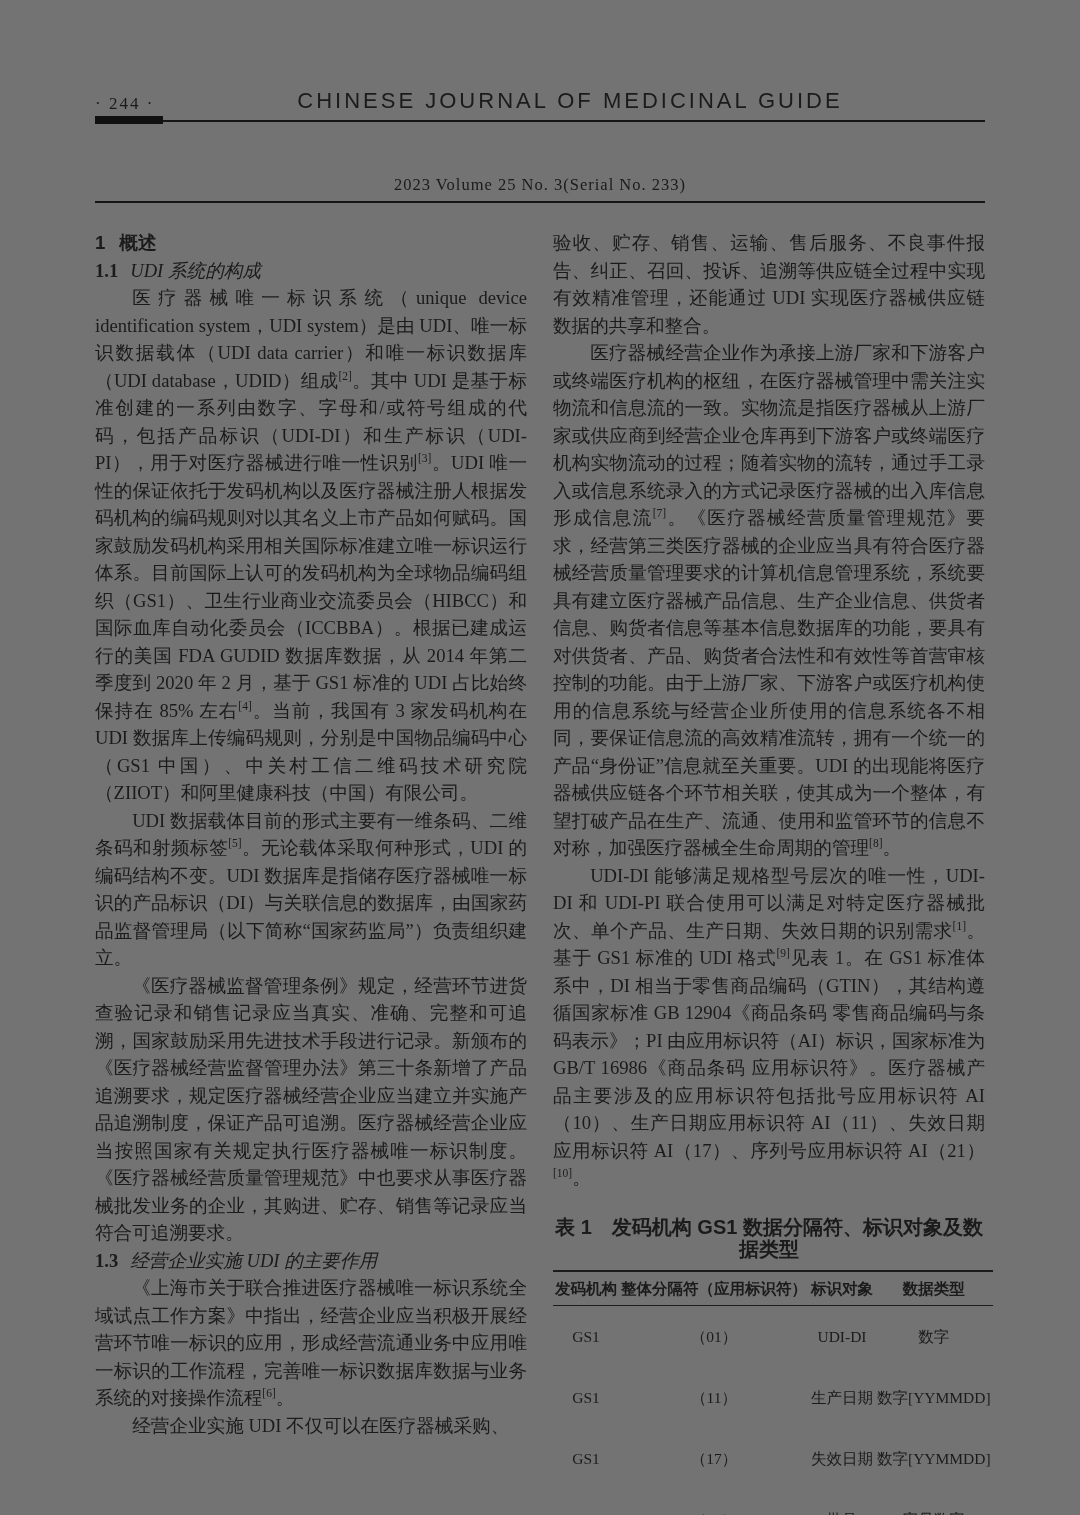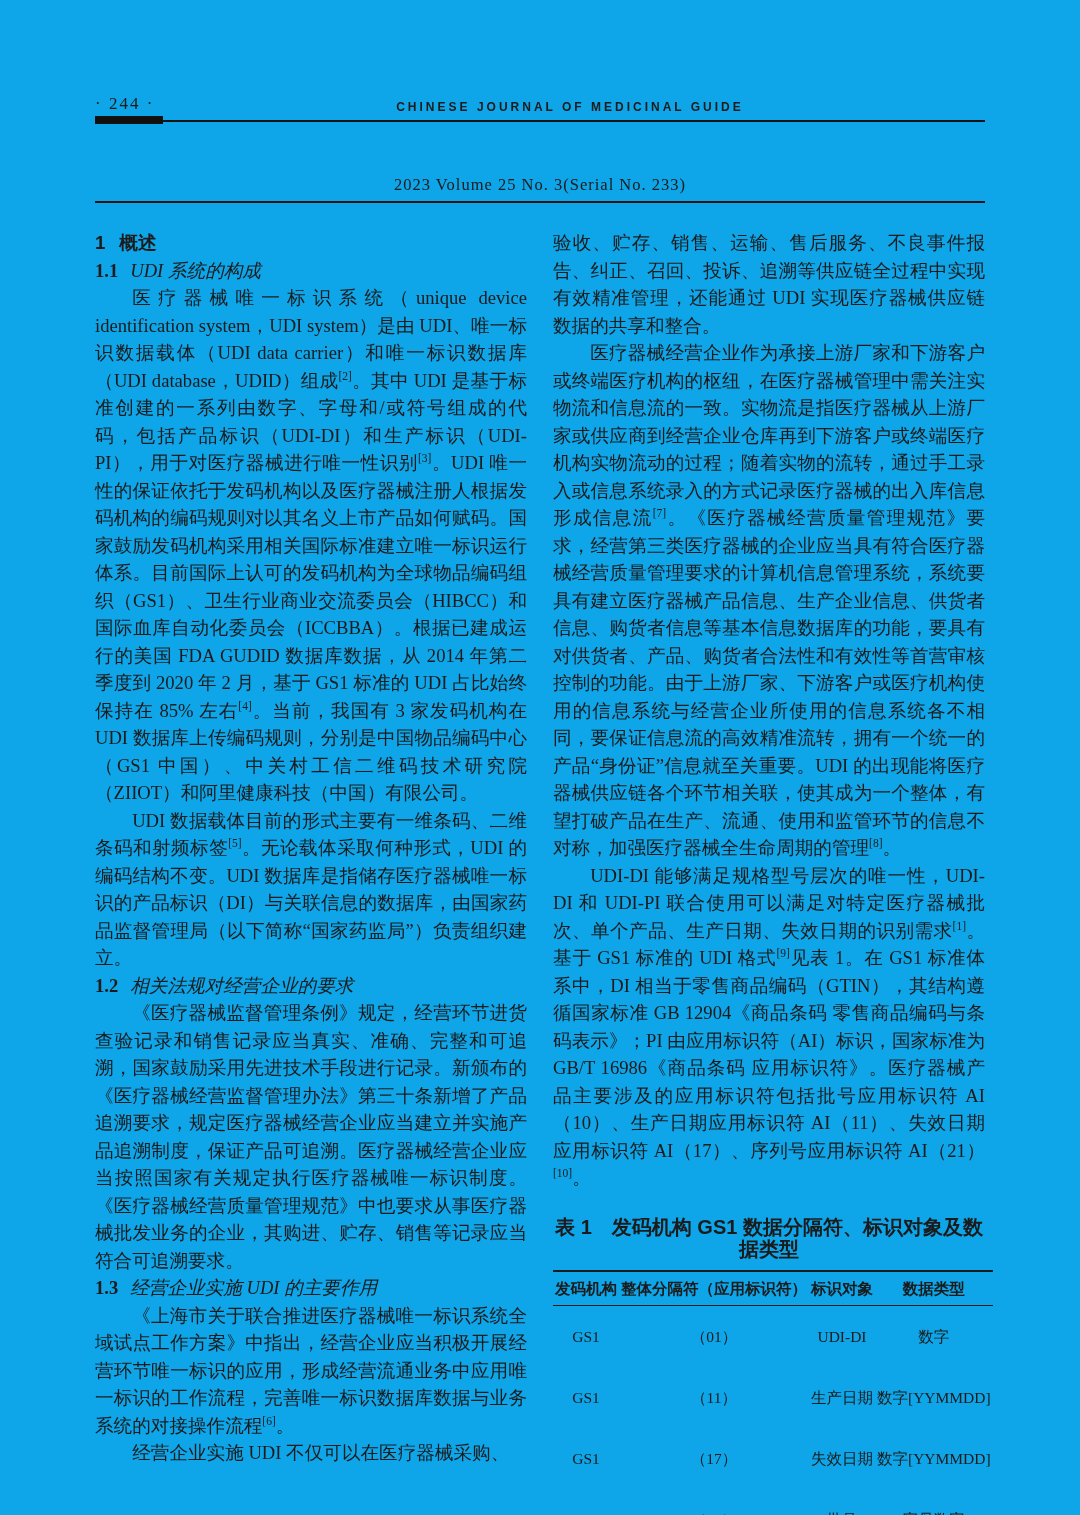--- a/index.html
+++ b/index.html
@@ -1,40 +1,40 @@
 <!DOCTYPE html>
 <html><head>
 <meta charset="utf-8">
 <style>
   html,body{margin:0;padding:0;background:#e8e8e6;}
   .page{
     position:relative;
     width:1080px;height:1515px;
     margin:0 auto;
-    background:#0ea5e9;
+    background:#737373;
     color:#1b1b1b;
     font-family:"Liberation Serif","DejaVu Serif",serif;
     box-sizing:border-box;
     padding:86px 95px 0 95px;
     overflow:hidden;
   }
   
   .hdr-row1{
     position:relative;
     display:flex;align-items:flex-end;
     height:28px;
   }
   .hdr-pageno{
     font-size:17px;letter-spacing:2px;white-space:nowrap;
     width:120px;flex:0 0 120px;
   }
   .hdr-journal{
     flex:1;text-align:center;
     font-family:"Liberation Sans","DejaVu Sans",sans-serif;
-    font-weight:bold;font-size:12px;letter-spacing:3px;
+    font-weight:normal;font-size:22px;letter-spacing:3px;
     padding-right:60px;
   }
   .hdr-ruleline{
     position:relative;
     border-bottom:2px solid #151515;
     height:6px;
   }
   .hdr-thickbar{
     position:absolute;left:0;bottom:-4px;
     width:68px;height:8px;background:#111;
@@ -111,21 +111,20 @@
   </div>
   <div class="hdr-issue">2023  Volume 25  No. 3(Serial No. 233)</div>
   <div class="hdr-rule2"></div>
 
   <div class="content">
     <div class="col" id="col-left">
         <div class="h1"><span class="h-num">1</span><span>概述</span></div>
         <div class="h2"><span class="h-num">1.1</span><span class="h2-title">UDI 系统的构成</span></div>
         <p class="para">医疗器械唯一标识系统（unique device identification system，UDI system）是由 UDI、唯一标识数据载体（UDI data carrier）和唯一标识数据库（UDI database，UDID）组成<sup class="ref">[2]</sup>。其中 UDI 是基于标准创建的一系列由数字、字母和/或符号组成的代码，包括产品标识（UDI-DI）和生产标识（UDI-PI），用于对医疗器械进行唯一性识别<sup class="ref">[3]</sup>。UDI 唯一性的保证依托于发码机构以及医疗器械注册人根据发码机构的编码规则对以其名义上市产品如何赋码。国家鼓励发码机构采用相关国际标准建立唯一标识运行体系。目前国际上认可的发码机构为全球物品编码组织（GS1）、卫生行业商业交流委员会（HIBCC）和国际血库自动化委员会（ICCBBA）。根据已建成运行的美国 FDA GUDID 数据库数据，从 2014 年第二季度到 2020 年 2 月，基于 GS1 标准的 UDI 占比始终保持在 85% 左右<sup class="ref">[4]</sup>。当前，我国有 3 家发码机构在 UDI 数据库上传编码规则，分别是中国物品编码中心（GS1 中国）、中关村工信二维码技术研究院（ZIIOT）和阿里健康科技（中国）有限公司。</p>
         <p class="para">UDI 数据载体目前的形式主要有一维条码、二维条码和射频标签<sup class="ref">[5]</sup>。无论载体采取何种形式，UDI 的编码结构不变。UDI 数据库是指储存医疗器械唯一标识的产品标识（DI）与关联信息的数据库，由国家药品监督管理局（以下简称“国家药监局”）负责组织建立。</p>
-        <div class="h2"><span class="h-num">1.2</span><span class="h2-title">相关法规对经营企业的要求</span></div>
         <p class="para">《医疗器械监督管理条例》规定，经营环节进货查验记录和销售记录应当真实、准确、完整和可追溯，国家鼓励采用先进技术手段进行记录。新颁布的《医疗器械经营监督管理办法》第三十条新增了产品追溯要求，规定医疗器械经营企业应当建立并实施产品追溯制度，保证产品可追溯。医疗器械经营企业应当按照国家有关规定执行医疗器械唯一标识制度。《医疗器械经营质量管理规范》中也要求从事医疗器械批发业务的企业，其购进、贮存、销售等记录应当符合可追溯要求。</p>
         <div class="h2"><span class="h-num">1.3</span><span class="h2-title">经营企业实施 UDI 的主要作用</span></div>
         <p class="para">《上海市关于联合推进医疗器械唯一标识系统全域试点工作方案》中指出，经营企业应当积极开展经营环节唯一标识的应用，形成经营流通业务中应用唯一标识的工作流程，完善唯一标识数据库数据与业务系统的对接操作流程<sup class="ref">[6]</sup>。</p>
         <p class="para">经营企业实施 UDI 不仅可以在医疗器械采购、</p>
       </div>
     <div class="col" id="col-right">
 
     <p class="para no-indent">验收、贮存、销售、运输、售后服务、不良事件报告、纠正、召回、投诉、追溯等供应链全过程中实现有效精准管理，还能通过 UDI 实现医疗器械供应链数据的共享和整合。</p>
         <p class="para">医疗器械经营企业作为承接上游厂家和下游客户或终端医疗机构的枢纽，在医疗器械管理中需关注实物流和信息流的一致。实物流是指医疗器械从上游厂家或供应商到经营企业仓库再到下游客户或终端医疗机构实物流动的过程；随着实物的流转，通过手工录入或信息系统录入的方式记录医疗器械的出入库信息形成信息流<sup class="ref">[7]</sup>。《医疗器械经营质量管理规范》要求，经营第三类医疗器械的企业应当具有符合医疗器械经营质量管理要求的计算机信息管理系统，系统要具有建立医疗器械产品信息、生产企业信息、供货者信息、购货者信息等基本信息数据库的功能，要具有对供货者、产品、购货者合法性和有效性等首营审核控制的功能。由于上游厂家、下游客户或医疗机构使用的信息系统与经营企业所使用的信息系统各不相同，要保证信息流的高效精准流转，拥有一个统一的产品“身份证”信息就至关重要。UDI 的出现能将医疗器械供应链各个环节相关联，使其成为一个整体，有望打破产品在生产、流通、使用和监管环节的信息不对称，加强医疗器械全生命周期的管理<sup class="ref">[8]</sup>。</p>
         <p class="para">UDI-DI 能够满足规格型号层次的唯一性，UDI-DI 和 UDI-PI 联合使用可以满足对特定医疗器械批次、单个产品、生产日期、失效日期的识别需求<sup class="ref">[1]</sup>。基于 GS1 标准的 UDI 格式<sup class="ref">[9]</sup>见表 1。在 GS1 标准体系中，DI 相当于零售商品编码（GTIN），其结构遵循国家标准 GB 12904《商品条码 零售商品编码与条码表示》；PI 由应用标识符（AI）标识，国家标准为 GB/T 16986《商品条码 应用标识符》。医疗器械产品主要涉及的应用标识符包括批号应用标识符 AI（10）、生产日期应用标识符 AI（11）、失效日期应用标识符 AI（17）、序列号应用标识符 AI（21）<sup class="ref">[10]</sup>。</p>

